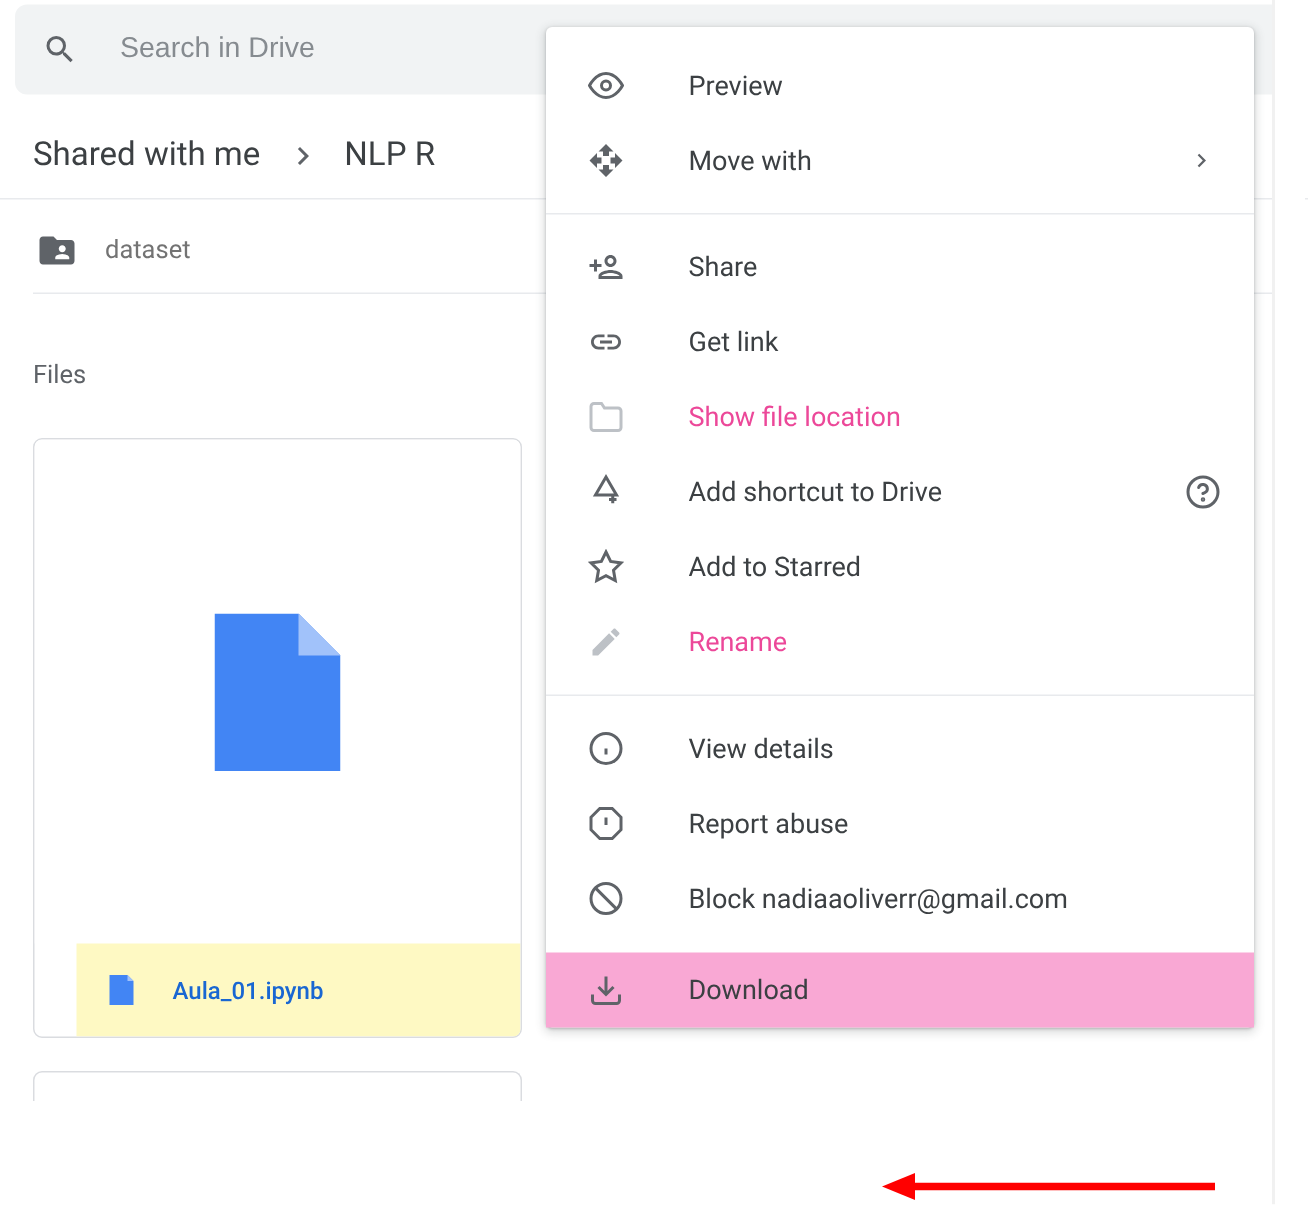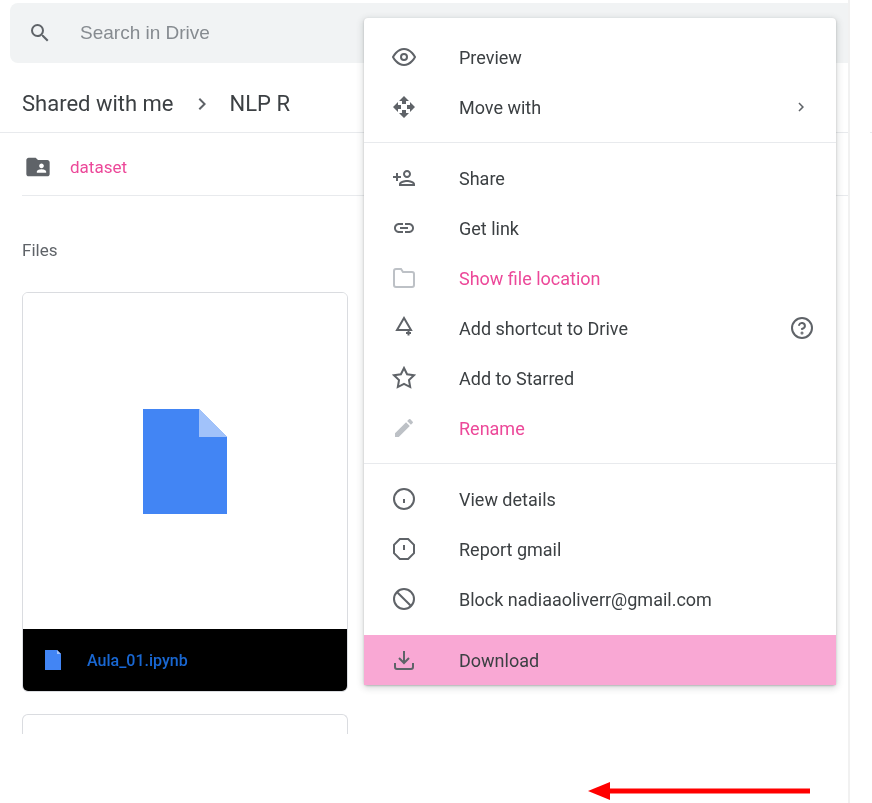--- a/index.html
+++ b/index.html
@@ -12,29 +12,29 @@
     
     .breadcrumb { display: flex; align-items: center; padding: 28px 22px 0 22px; font-size: 22px; color: #3c4043; }
     .breadcrumb .crumb { cursor: pointer; }
     .breadcrumb .chevron { margin: 0 16px; color: #5f6368; }
     
     .divider-h { height: 1px; background: #e8eaed; margin-top: 16px; }
     
     .folders-area { padding: 10px 22px 0 22px; }
     .folder-row { display: flex; align-items: center; padding: 10px 2px; }
     .folder-icon { width: 28px; height: 28px; color: #5f6368; margin-right: 18px; }
-    .folder-name { font-size: 17px; color: #ec4899; }
+    .folder-name { font-size: 17px; color: #737373; }
     .folder-row-divider { height: 1px; background: #e8eaed; margin-top: 4px; }
     
     .section-label { font-size: 17px; color: #5f6368; margin: 44px 22px 0 22px; }
     
     .file-card { margin: 32px 22px 0 22px; width: 326px; height: 400px; border: 1px solid #dadce0; border-radius: 6px; background: #fff; display: flex; flex-direction: column; overflow: hidden; }
     .file-thumb { flex: 1; display: flex; align-items: center; justify-content: center; background: #fff; }
     .file-thumb-icon { width: 84px; height: 105px; }
-    .file-footer { height: 62px; background: #000000; display: flex; align-items: center; padding: 0 18px; }
+    .file-footer { height: 62px; background: #fef9c3; display: flex; align-items: center; padding: 0 18px; margin-left: 28px; }
     .file-footer-icon { width: 24px; height: 24px; margin-right: 22px; }
     .file-footer-name { font-size: 16px; color: #1967d2; font-weight: 500; }
     
     .next-card { margin: 22px 22px 0 22px; width: 326px; height: 20px; border: 1px solid #dadce0; border-top-left-radius: 6px; border-top-right-radius: 6px; border-bottom: none; }
     
     
     .context-menu { position: absolute; top: 18px; left: 364px; width: 472px; background: #fff; border-radius: 4px; box-shadow: 0 1px 2px rgba(60,64,67,0.3), 0 2px 6px 2px rgba(60,64,67,0.15); padding: 14px 0 0 0; z-index: 1000; }
     .menu-item { display: flex; align-items: center; height: 50px; padding: 0 90px 0 28px; font-size: 18px; color: #3c4043; cursor: pointer; position: relative; gap: 13px; }
     .menu-item.disabled { color: #ec4899; cursor: default; }
     .menu-item.highlighted { background: #f9a8d4; margin-top: 11px; }
@@ -218,21 +218,21 @@
 
 
   <div class="menu-item">
     <span class="micon">
       <svg viewBox="0 0 24 24" width="24" height="24" fill="none" stroke="currentColor" stroke-width="2">
           <polygon points="7.86 2 16.14 2 22 7.86 22 16.14 16.14 22 7.86 22 2 16.14 2 7.86 7.86 2"></polygon>
           <line x1="12" y1="8" x2="12" y2="13"></line>
           <line x1="12" y1="16" x2="12.01" y2="16"></line>
         </svg>
     </span>
-    <span>Report gmail</span>
+    <span>Report abuse</span>
   </div>
 
   <div class="menu-item">
     <span class="micon">
       <svg viewBox="0 0 24 24" width="24" height="24" fill="none" stroke="currentColor" stroke-width="2">
           <circle cx="12" cy="12" r="10"></circle>
           <line x1="4.93" y1="4.93" x2="19.07" y2="19.07"></line>
         </svg>
     </span>
     <span>Block nadiaaoliverr@gmail.com</span>

